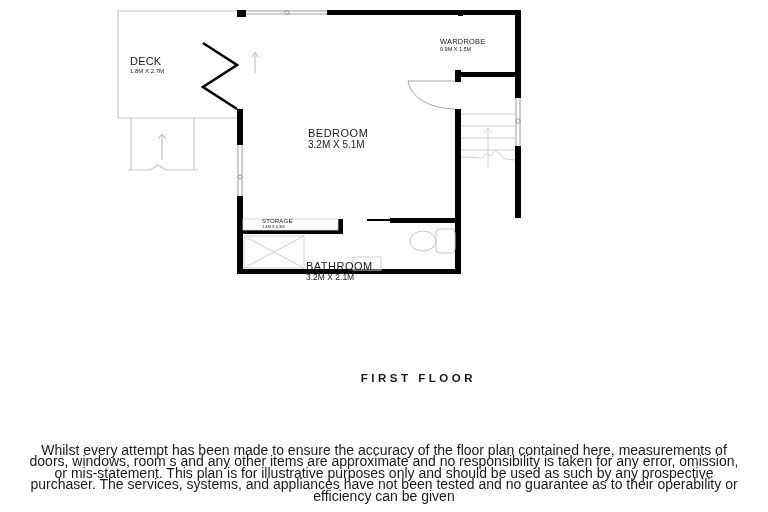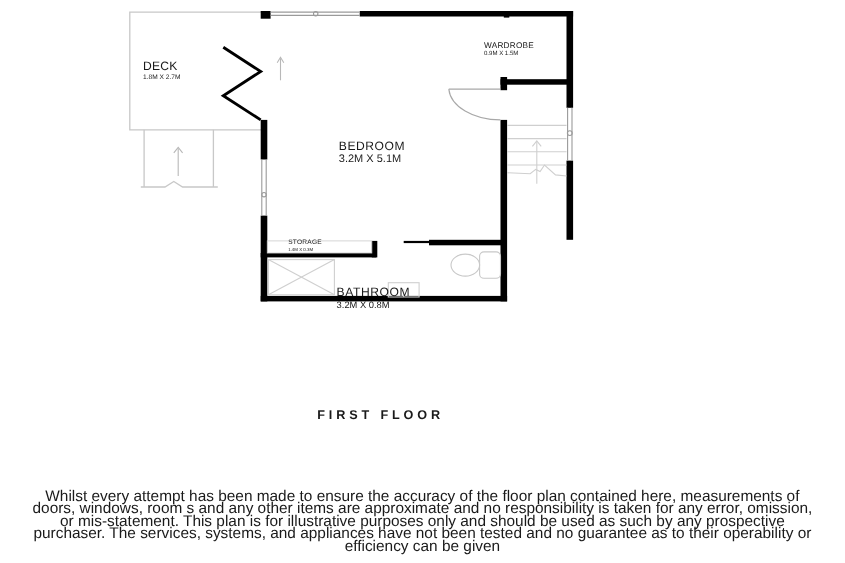--- a/index.html
+++ b/index.html
@@ -52,24 +52,24 @@
     #lbl-storage { left: 262px; top: 218px; width: 52px; }
     #lbl-storage .name { font-size: 6px; }
     #lbl-storage .dims { font-size: 4px; }
 
     #lbl-bathroom { left: 306px; top: 237px; width: 90px; margin-top: 24px; }
     #lbl-bathroom .name { font-size: 11px; letter-spacing: 0.5px; }
     #lbl-bathroom .dims { font-size: 8.5px; }
 
     #floor-title {
       position: absolute;
-      left: 236px;
+      left: 256px;
       top: 372px;
       width: 220px;
-      text-align: center;
+      text-align: right;
       font-size: 11.5px;
       font-weight: bold;
       letter-spacing: 3.5px;
       color: #1a1a1a;
     }
     #disclaimer {
       position: absolute;
       left: 24px;
       top: 445px;
       width: 720px;
@@ -189,18 +189,18 @@
   <span class="dims">3.2M X 5.1M</span>
 </div>
 
 <div id="lbl-storage" class="room-label">
   <span class="name">STORAGE</span>
   <span class="dims">1.4M X 0.3M</span>
 </div>
 
 <div id="lbl-bathroom" class="room-label">
   <span class="name">BATHROOM</span>
-  <span class="dims">3.2M X 0.8M</span>
+  <span class="dims">3.2M X 2.1M</span>
 </div>
 
 <div id="floor-title">FIRST FLOOR</div>
 
 <div id="disclaimer">Whilst every attempt has been made to ensure the accuracy of the floor plan contained here, measurements of doors, windows, room s and any other items are approximate and no responsibility is taken for any error, omission, or mis-statement. This plan is for illustrative purposes only and should be used as such by any prospective purchaser. The services, systems, and appliances have not been tested and no guarantee as to their operability or efficiency can be given</div>
 
 </body></html>

